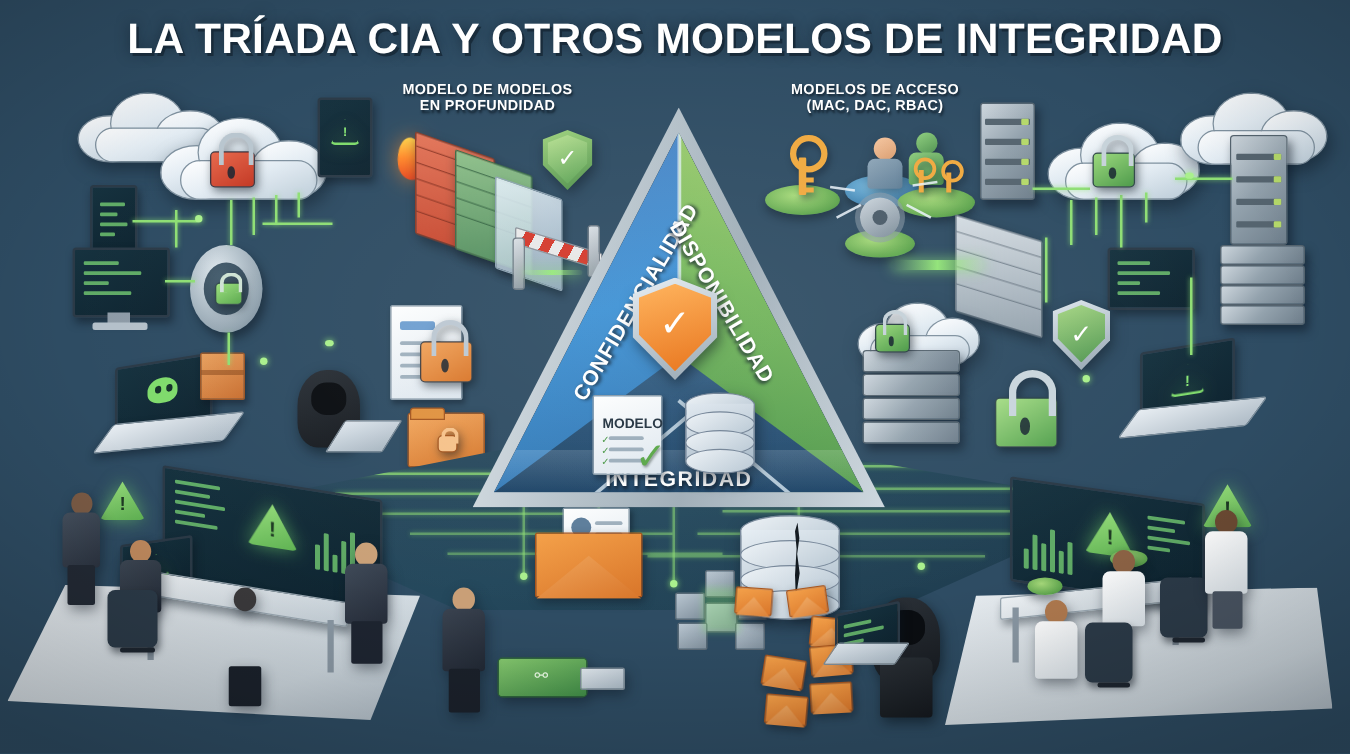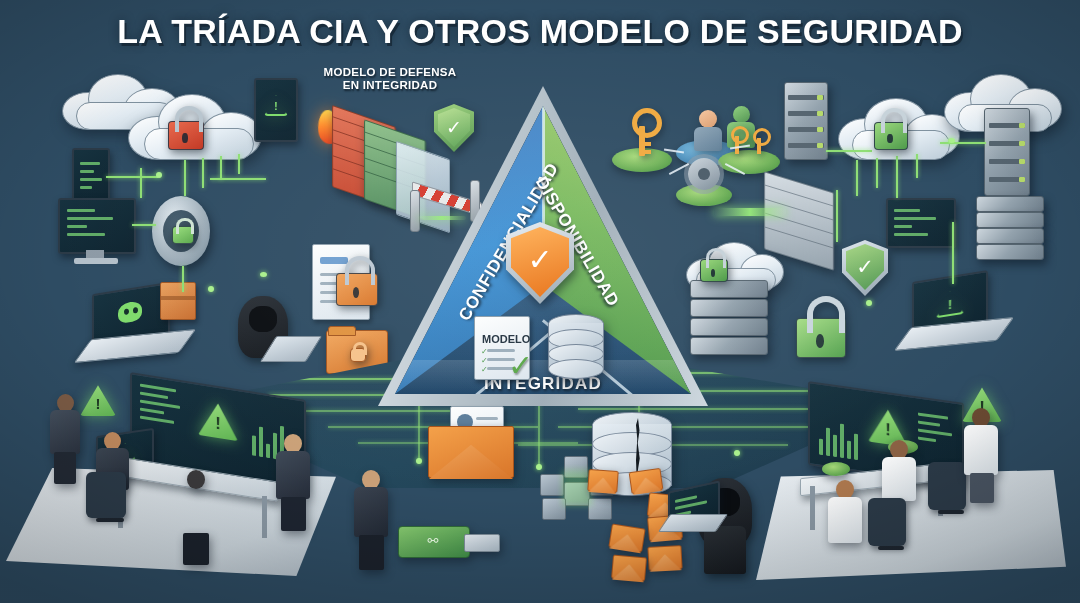--- a/index.html
+++ b/index.html
@@ -756,19 +756,23 @@
     <div style="position:absolute;left:878px;top:546px;width:26px;height:4px;background:#1e2630;border-radius:2px;"></div>
 
     <div class="person" style="left:962px;top:408px;width:38px;height:96px;">
       <div class="head" style="left:10px;top:0;width:18px;height:19px;background:#6b4a33;"></div>
       <div class="torso" style="left:2px;top:17px;width:34px;height:50px;background:linear-gradient(150deg,#ffffff,#dbe3e9);"></div>
       <div class="legs" style="left:8px;top:65px;width:24px;height:30px;background:#4a5563;"></div>
     </div>
   </div>
 
   <div class="vignette"></div>
-  <div class="title">LA TRÍADA CIA Y OTROS MODELO DE SEGURIDAD</div>
+  <div class="title">LA TRÍADA CIA Y OTROS MODELOS DE INTEGRIDAD</div>
   <div class="caption" style="left:290px;top:66px;width:200px;">
-    <div>MODELO DE DEFENSA</div>
-    <div>EN INTEGRIDAD</div>
+    <div>MODELO DE MODELOS</div>
+    <div>EN PROFUNDIDAD</div>
+  </div>
+  <div class="caption" style="left:600px;top:66px;width:200px;">
+    <div>MODELOS DE ACCESO</div>
+    <div>(MAC, DAC, RBAC)</div>
   </div>
 
 </div>
 
 </body></html>

